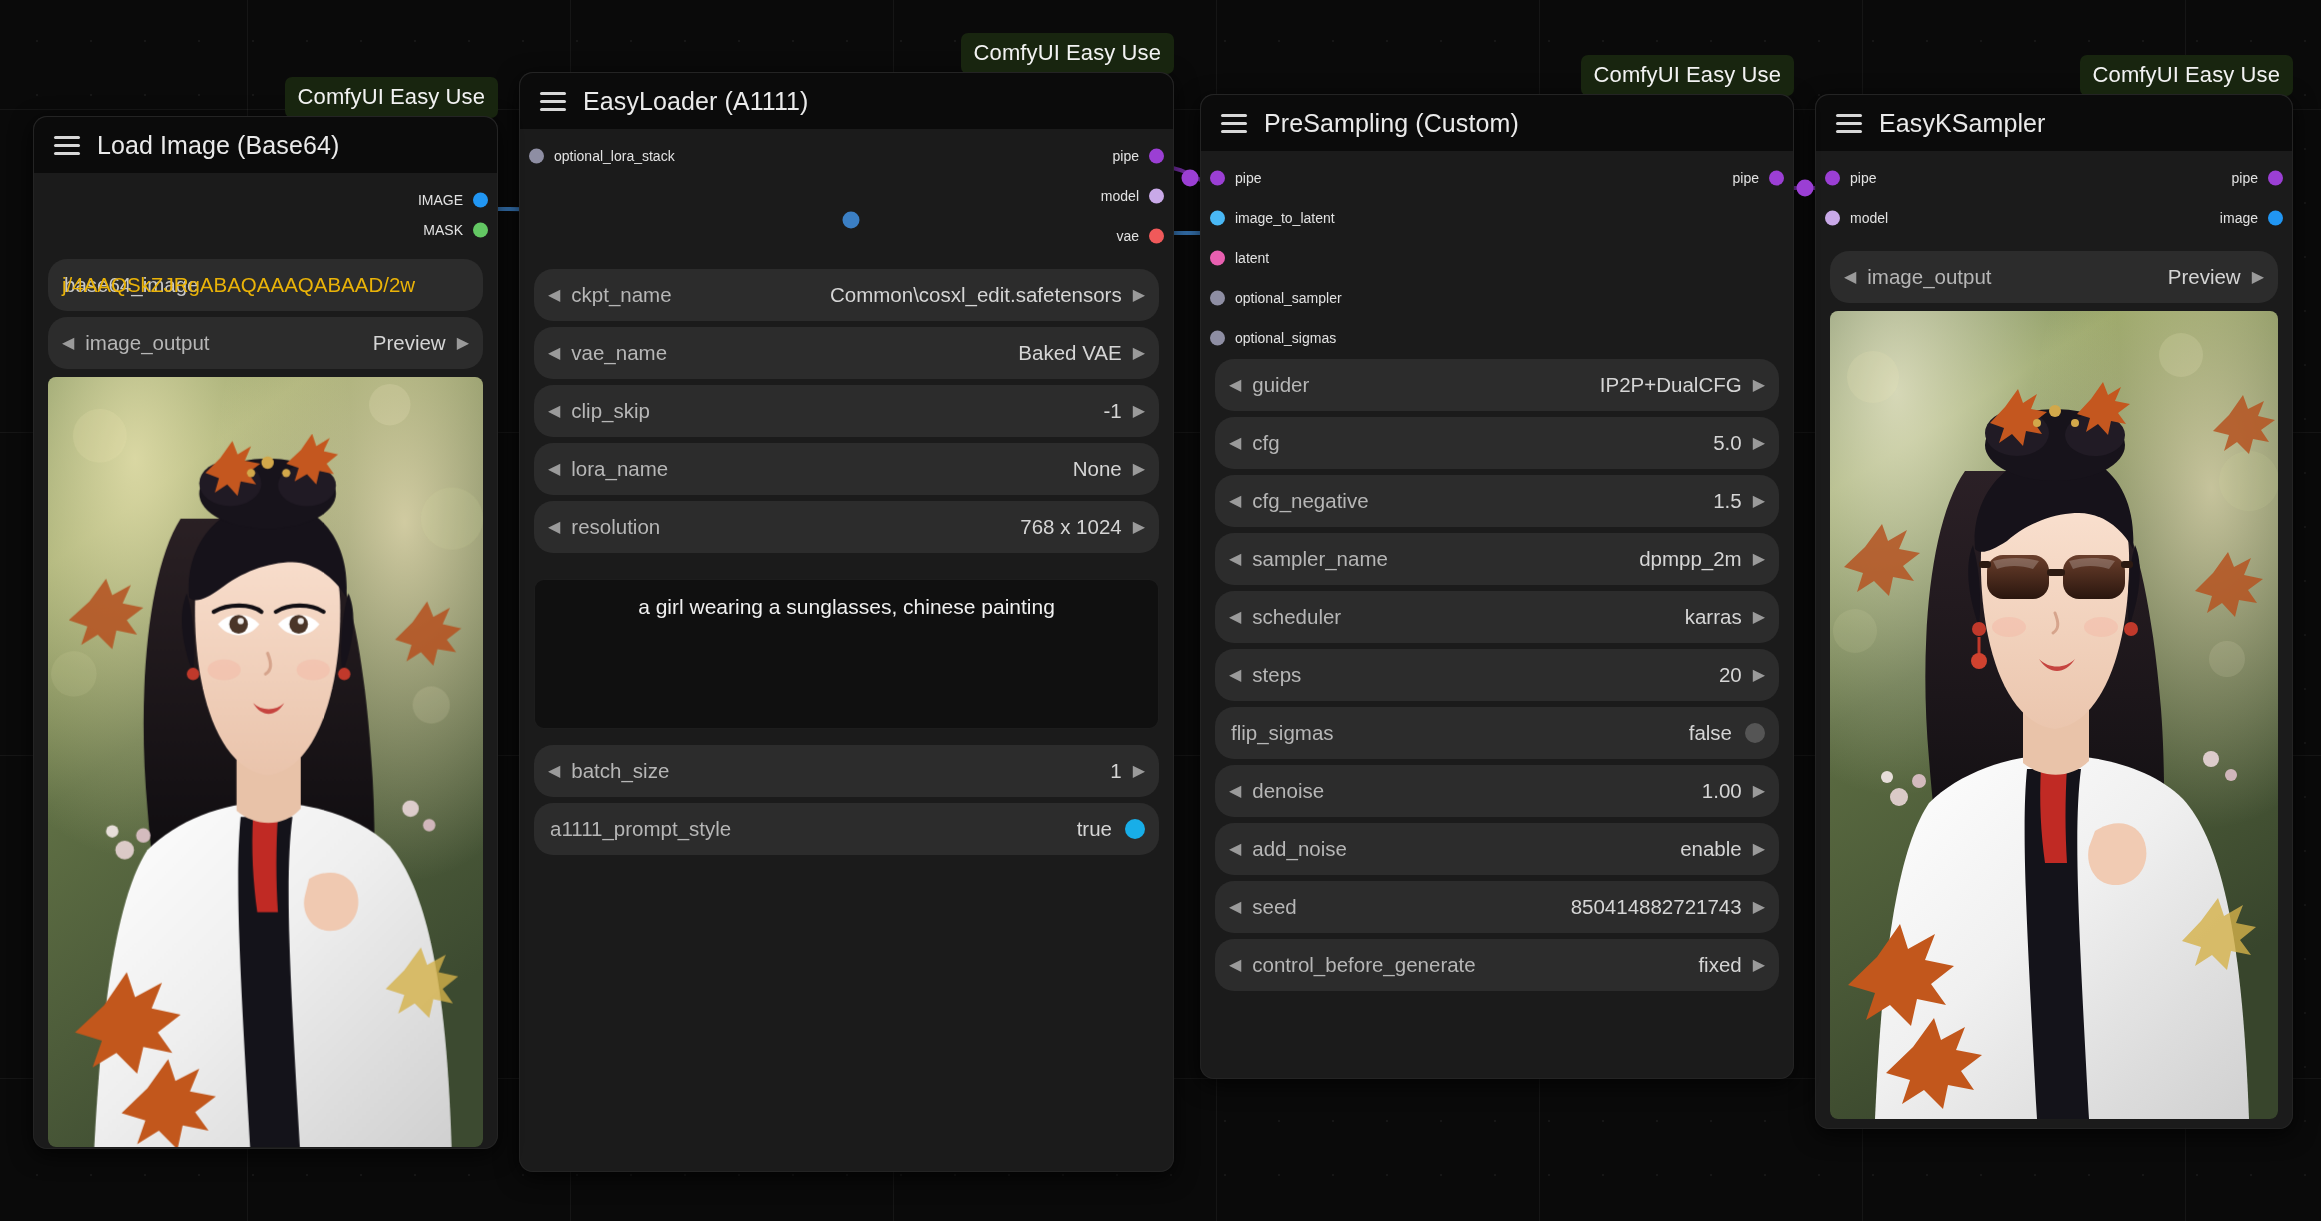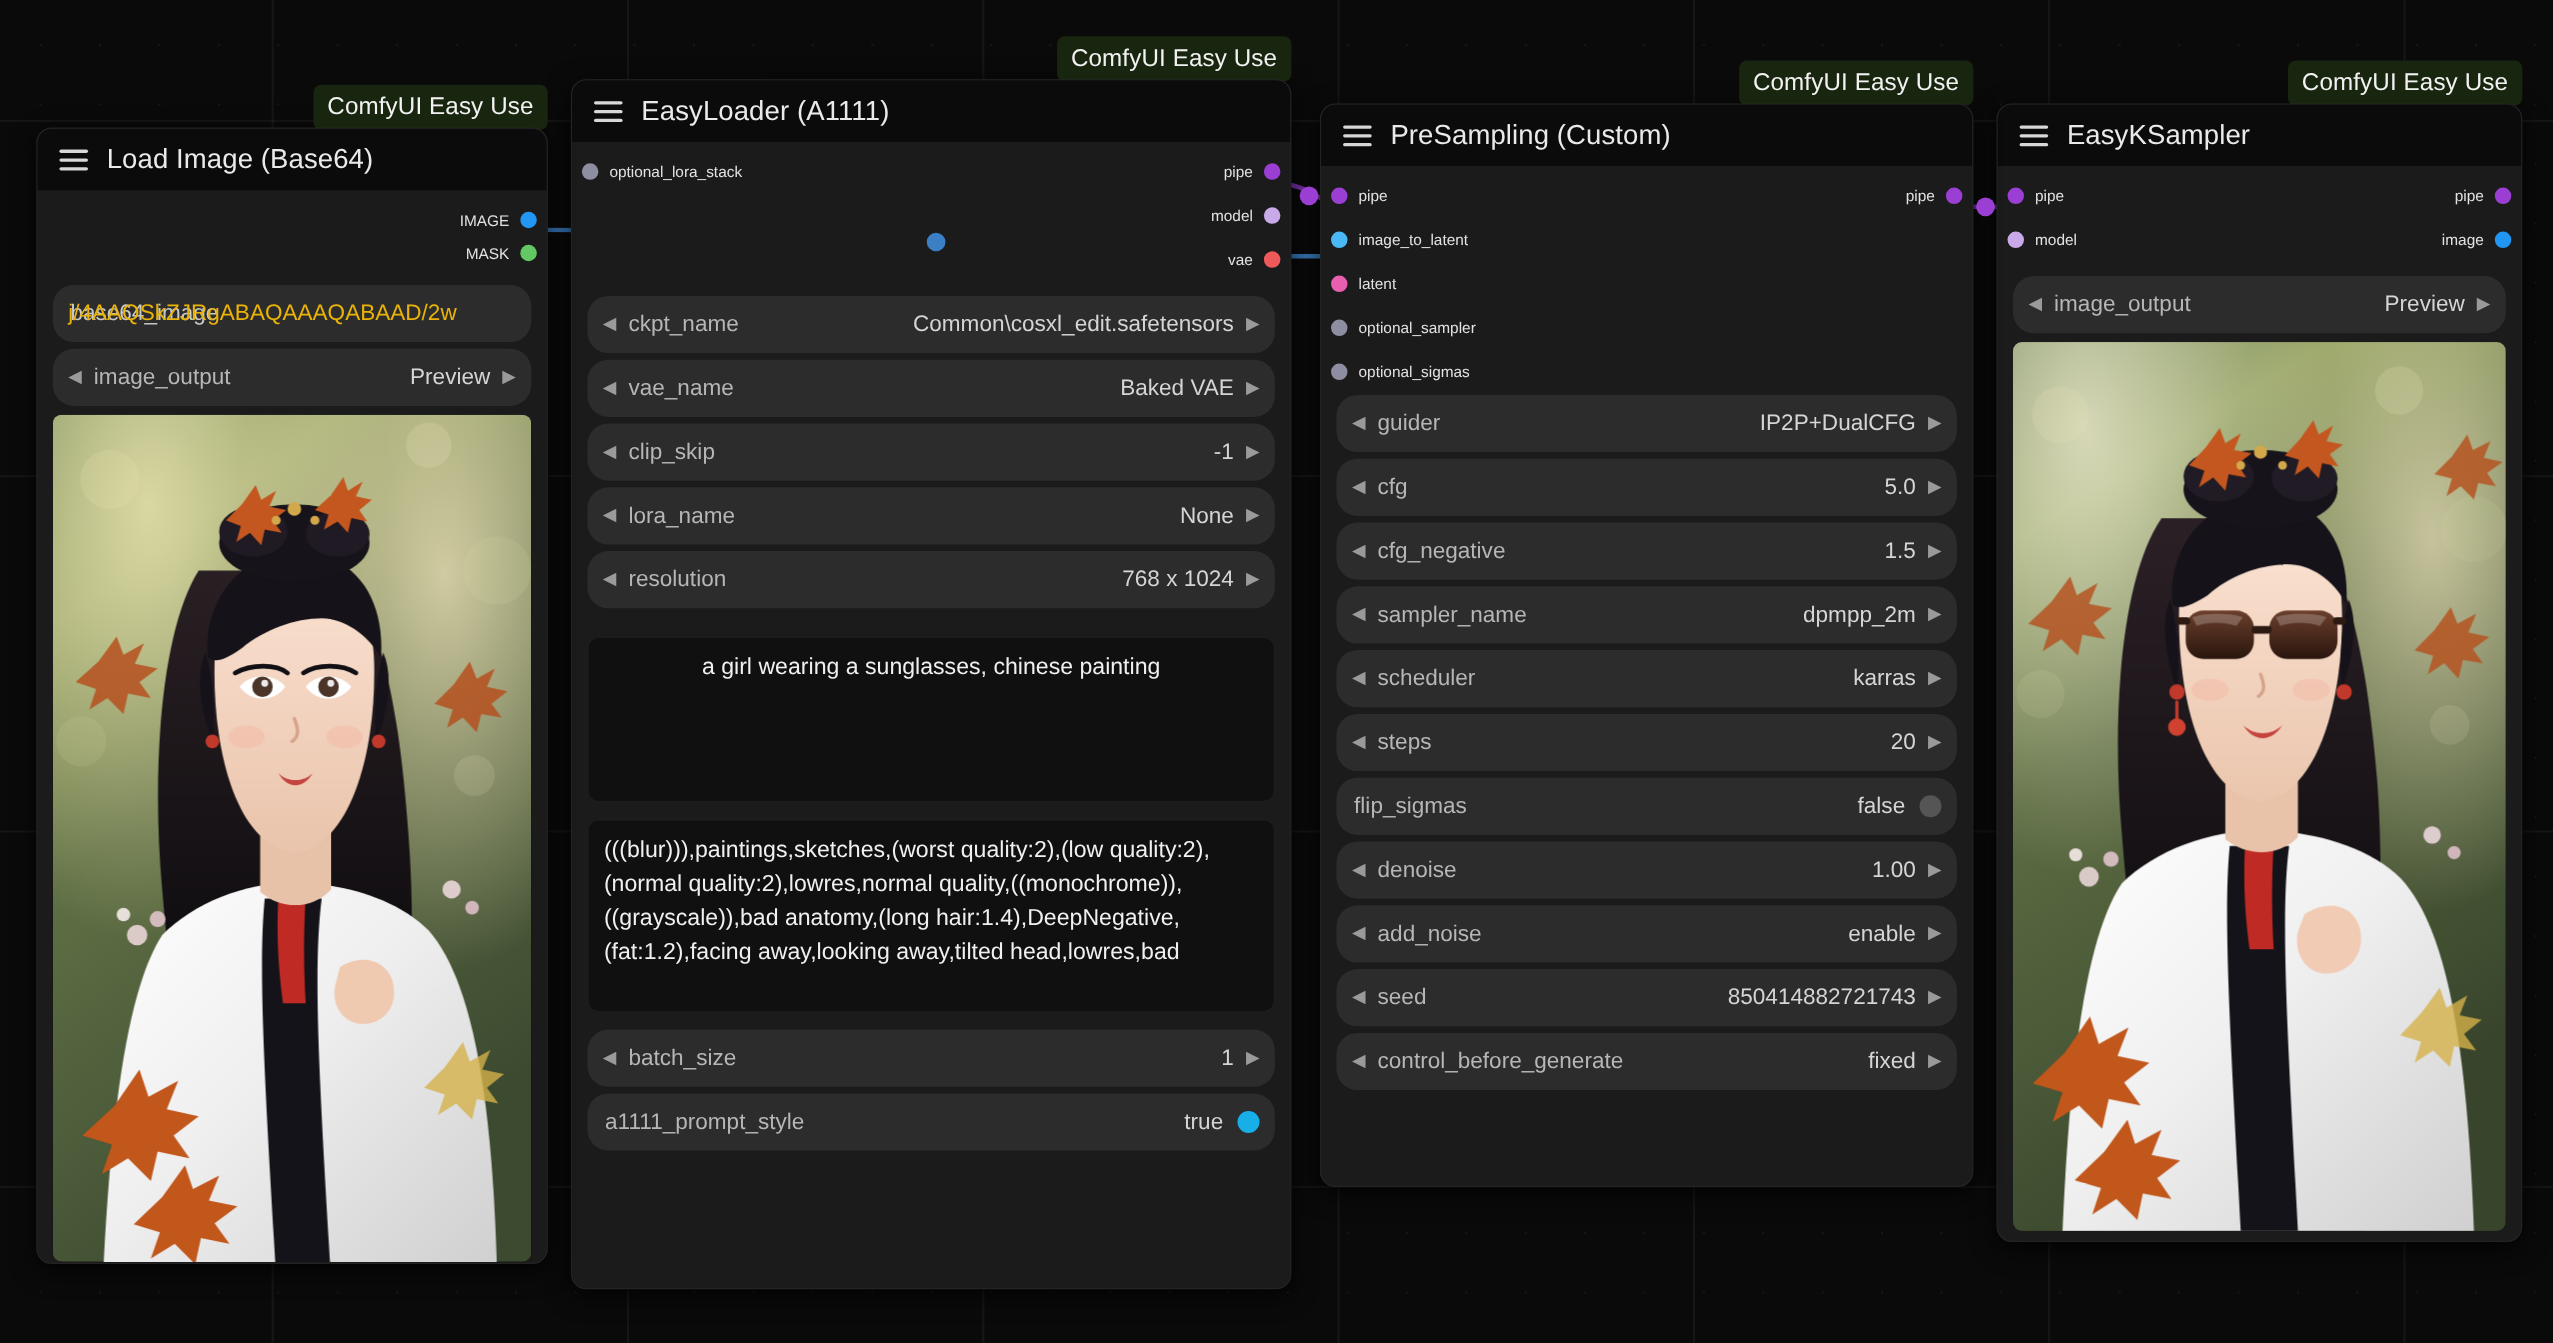--- a/index.html
+++ b/index.html
@@ -426,21 +426,20 @@
         </div>
         <div class="widget">
           <span class="arrow l">◀</span>
           <span class="wlabel">resolution</span>
           <span class="wvalue">768 x 1024</span>
           <span class="arrow r">▶</span>
         </div>
 
         <div class="textarea" style="height:150px; margin-top:26px;text-align:center;">a girl wearing a sunglasses, chinese painting</div>
 
-        <div class="textarea" style="height:175px; margin-top:16px;">(((blur))),paintings,sketches,(worst quality:2),(low quality:2),(normal quality:2),lowres,normal quality,((monochrome)),((grayscale)),bad anatomy,(long hair:1.4),DeepNegative,(fat:1.2),facing away,looking away,tilted head,lowres,bad</div>
 
         <div class="widget" style="margin-top:16px;">
           <span class="arrow l">◀</span>
           <span class="wlabel">batch_size</span>
           <span class="wvalue">1</span>
           <span class="arrow r">▶</span>
         </div>
         <div class="widget noarrow">
           <span class="wlabel">a1111_prompt_style</span>
           <span class="wvalue">true</span>

